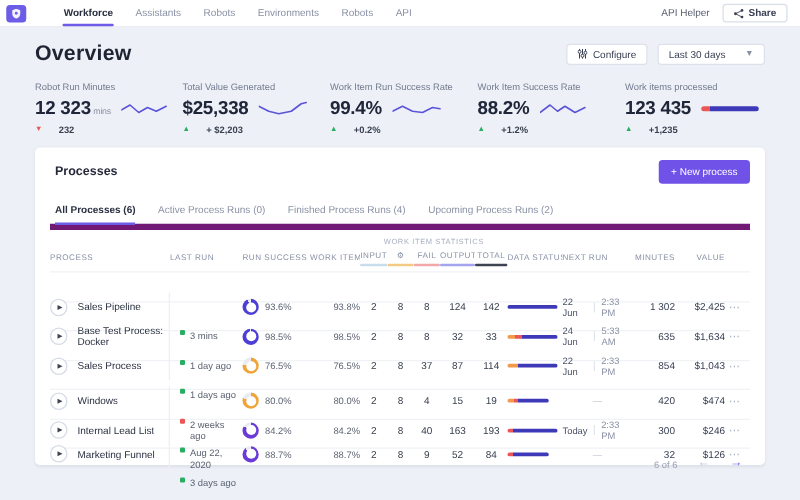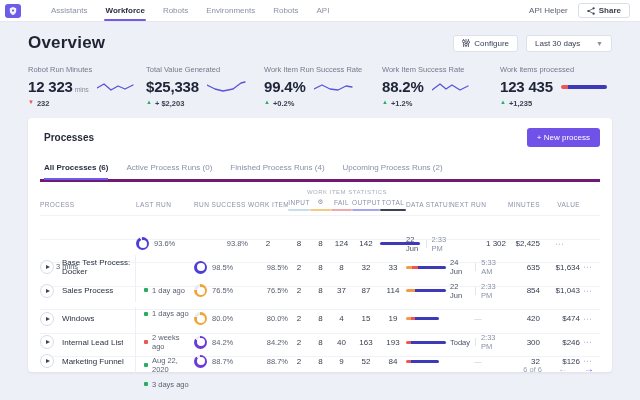--- a/index.html
+++ b/index.html
@@ -28,30 +28,30 @@
   .daterange { display:flex; align-items:center; gap:14px; background:#fff; border:1px solid #DDE1EA; border-radius:3px; padding:3px 8px; font-size:8px; color:#3A4154; min-width:86px; }
   .chev { color:#8A91A5; font-size:7px; margin-left:auto; }
 
   
   .stats { display:flex; justify-content:space-between; margin-top:12px; }
   .stat { width:112px; }
   .stat-label { font-size:7.5px; color:#737B8F; white-space:nowrap; }
   .stat-mid { display:flex; align-items:center; margin-top:4px; gap:8px; }
   .stat-value { font-size:15px; font-weight:bold; color:#20263A; letter-spacing:-.2px; white-space:nowrap; }
   .stat-unit { font-size:7px; color:#8A91A5; font-weight:normal; margin-left:2px; }
-  .stat-delta { margin-top:4px; font-size:7.5px; font-weight:bold; color:#39404F; display:flex; align-items:flex-start; gap:3px; }
+  .stat-delta { margin-top:4px; font-size:7.5px; font-weight:bold; color:#39404F; display:flex; align-items:center; gap:13px; }
   .tri { font-size:6px; line-height:1; }
   .stat-bar { height:4px; width:46px; border-radius:2px; }
 
   
   .card { background:#fff; border-radius:4px; margin-top:10px; box-shadow:0 1px 3px rgba(30,40,70,.08); padding:0 12px; height:254px; position:relative; }
   .card-head { display:flex; align-items:center; padding-top:10px;justify-content:flex-end; }
   .card-title { font-size:10px; font-weight:bold; color:#242A3A; padding-left:4px; }
   .new-process { margin-left:auto; background:#7152E8; color:#fff; border:none; border-radius:3px; font-size:8px; padding:5px 10px; font-family:"Liberation Sans",sans-serif; }
-  .tabs { display:flex; gap:18px; border-bottom:3px solid #701a75; margin-top:10px; padding-left:4px; }
+  .tabs { display:flex; gap:18px; border-bottom:5px solid #701a75; margin-top:10px; padding-left:4px; }
   .tab { position:relative; font-size:8px; color:#8A91A5; padding:6px 0 7px; cursor:pointer; }
   .tab.active { color:#2A3040; font-weight:bold; }
   .tab.active::after { content:""; position:absolute; left:0; right:0; bottom:-1px; height:2px; background:#6C5CE7; }
 
   
   .grid { display:grid; grid-template-columns:96px 58px 54px 40px 22px 21px 21px 28px 26px 44px 56px 34px 40px 16px; align-items:center; }
   .group-row { margin-top:7px; }
   .group-label { grid-column:5/10; text-align:center; font-size:6px; letter-spacing:.5px; color:#A7AEBE; }
   .head-row { margin-top:3px; }
   .hcell { font-size:6.5px; letter-spacing:.4px; color:#8A91A5; white-space:nowrap; overflow:hidden; padding-bottom:4px; }
@@ -59,21 +59,21 @@
   .hcell.r { text-align:right; }
   .hcell .ul { display:block; height:2px; border-radius:1px; margin-top:3px; }
   .tbody .trow { border-top:1px solid #F0F2F6; height:23.5px; }
   .cell { font-size:8px; color:#3A4154; white-space:nowrap; }
   .cell.num { text-align:center; color:#39404F; }
   .cell.r { text-align:right; }
   .proc-cell { display:flex; align-items:center; gap:8px; height:23.5px; border-right:1px solid #EDEFF4; }
   .play-btn { width:14px; height:14px; border-radius:50%; border:1px solid #D6DBE5; background:#fff; display:flex; align-items:center; justify-content:center; flex:none; }
   .play-tri { width:0; height:0; border-left:4px solid #3E4354; border-top:2.5px solid transparent; border-bottom:2.5px solid transparent; margin-left:1px; }
   .proc-name { font-size:8px; color:#2A3040; overflow:hidden; text-overflow:ellipsis; }
-  .lastrun { display:flex; align-items:center; gap:4px; padding-left:8px; font-size:7.5px; color:#5A6170;margin-top:46px; }
+  .lastrun { display:flex; align-items:flex-start; gap:4px; padding-left:8px; font-size:7.5px; color:#5A6170;margin-top:46px; }
   .dot { width:4px; height:4px; border-radius:1px; flex:none; }
   .ring-cell { display:flex; align-items:center; gap:5px; }
   .ring { width:13px; height:13px; border-radius:50%; position:relative; flex:none; }
   .ring .hole { position:absolute; inset:2.5px; background:#fff; border-radius:50%; }
   .pct { font-size:7.5px; color:#5A6170; }
   .sbar { height:3px; border-radius:2px; }
   .nextrun { display:flex; align-items:center; font-size:7.5px; color:#4A5164; }
   .nr-div { width:1px; height:8px; background:#E2E5EC; margin:0 5px; }
   .nr-time { color:#8A91A5; }
   .nr-empty { color:#C2C7D2; text-align:center; width:100%; }
@@ -90,22 +90,22 @@
 <div class="topbar">
   <div class="logo">
     <span class="logo-sq">
       <svg width="8" height="8" viewBox="0 0 10 10">
           <path d="M5 0 L9 1.5 V5 C9 7.5 7 9.3 5 10 C3 9.3 1 7.5 1 5 V1.5 Z" fill="#fff" opacity=".92"></path>
           <circle cx="5" cy="4.5" r="1.4" fill="#6C5CE7"></circle>
         </svg>
     </span>
   </div>
   <nav class="nav" id="nav">
+      <div class="nav-item active">Workforce</div>
       <div class="nav-item">Assistants</div>
-      <div class="nav-item active">Workforce</div>
       <div class="nav-item">Robots</div>
       <div class="nav-item">Environments</div>
       <div class="nav-item">Robots</div>
       <div class="nav-item">API</div>
     </nav>
   <div class="topbar-right">
     <span class="api-helper">API Helper</span>
     <button class="share-btn">
       <svg width="8" height="8" viewBox="0 0 10 10">
           <circle cx="8.3" cy="1.7" r="1.4" fill="#3A4154"></circle>
@@ -231,20 +231,26 @@
         <div class="hcell num">OUTPUT<span class="ul" style="background: rgb(165, 164, 238);"></span></div>
         <div class="hcell num">TOTAL<span class="ul" style="background: rgb(62, 67, 82);"></span></div>
         <div class="hcell">DATA STATUS</div>
         <div class="hcell">NEXT RUN</div>
         <div class="hcell r">MINUTES</div>
         <div class="hcell r">VALUE</div>
         <div class="hcell num"></div>
       </div>
     <div class="tbody" id="tbody">
         <div class="grid trow">
+          <div class="proc-cell">
+            <span class="play-btn">
+              <span class="play-tri"></span>
+            </span>
+            <span class="proc-name">Sales Pipeline</span>
+          </div>
           <div class="lastrun">
             <span class="dot" style="background: rgb(39, 174, 96);"></span>
             <span>3 mins</span>
           </div>
           <div class="cell ring-cell">
             <span class="ring" style="background: conic-gradient(rgb(77, 63, 214) 93.6%, rgb(233, 235, 242) 0deg);">
               <span class="hole"></span>
             </span>
             <span class="pct">93.6%</span>
           </div>

